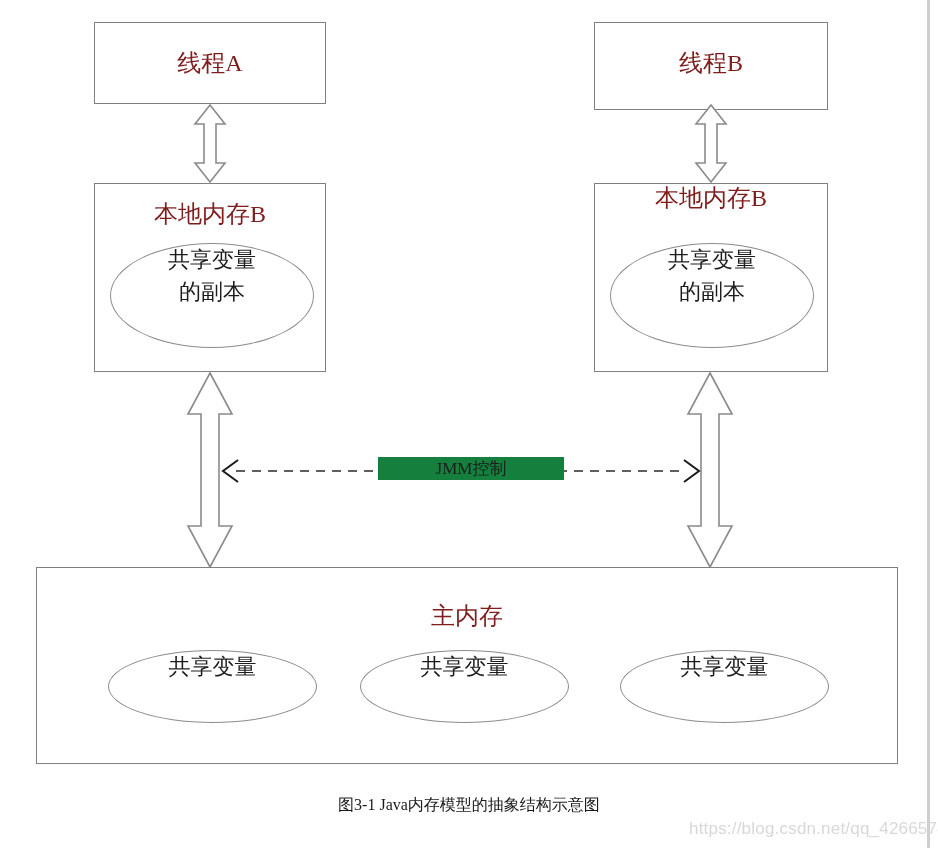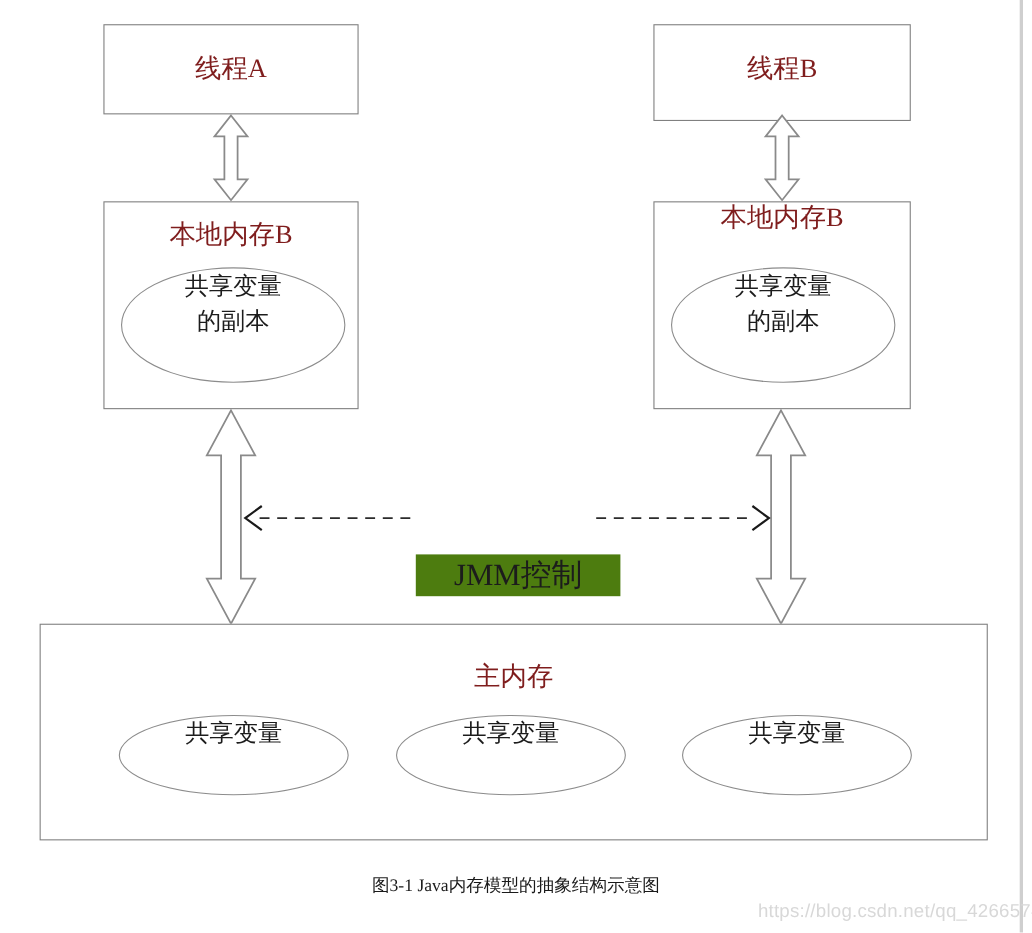--- a/index.html
+++ b/index.html
@@ -69,26 +69,25 @@
   }
   .arrow-head {
     stroke: #1a1a1a;
     stroke-width: 2;
     fill: none;
     stroke-linecap: butt;
   }
   .jmm-label {
     position: absolute;
     text-align: center;
-    font-size: 28px;
+    font-size: 17px;
     color: #1c1c1c;
-    background: #4d7c0f;
+    background: #15803d;
     padding: 0 10px;
     white-space: nowrap;
-    margin-top: 47px;
   }
   .caption {
     position: absolute;
     left: 0;
     right: 0;
     text-align: center;
     font-size: 16px;
     color: #1a1a1a;
     white-space: nowrap;
   }

